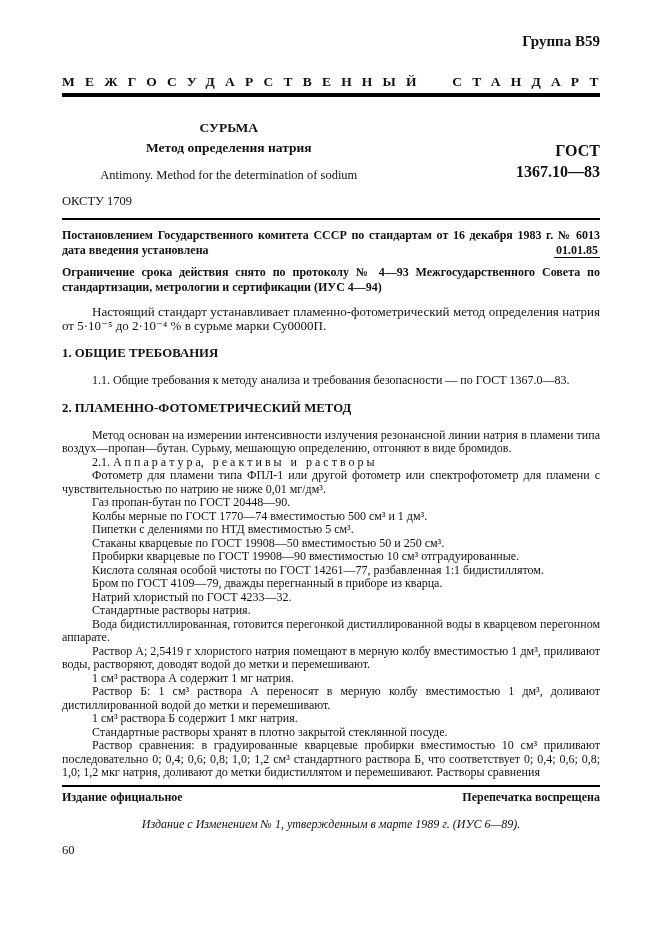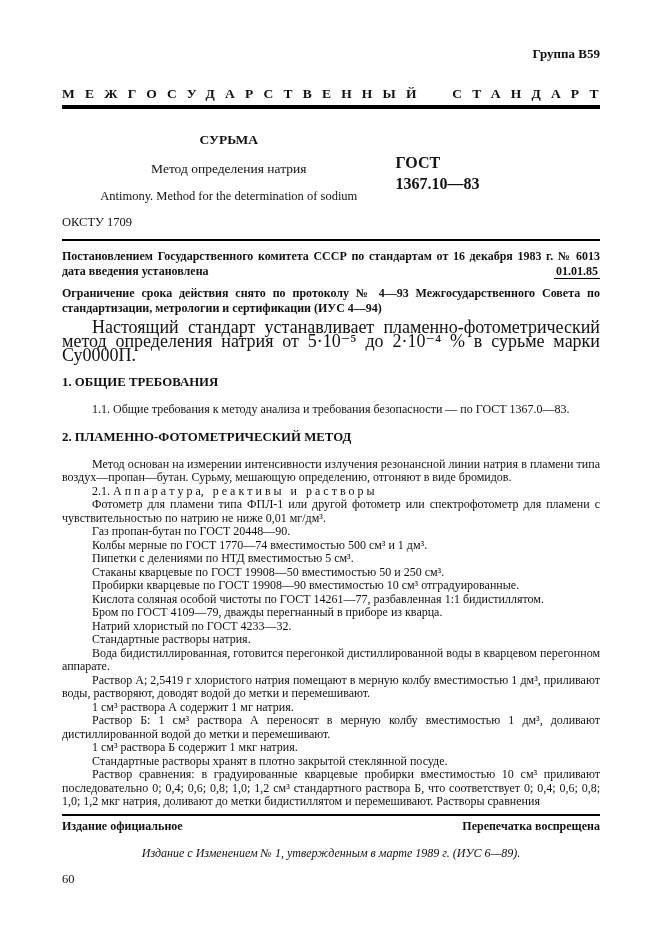--- a/index.html
+++ b/index.html
@@ -15,24 +15,24 @@
     position: relative;
     overflow: hidden;
   }
   .page {
     position: absolute;
     left: 62px;
     top: 0;
     width: 538px;
   }
   .group-label {
-    padding-top: 46px;
+    padding-top: 34px;
     text-align: right;
     font-weight: bold;
-    font-size: 13px;
+    font-size: 15px;
     line-height: 15px;
   }
   .std-type {
     margin-top: 25px;
     font-weight: bold;
     font-size: 13.5px;
     letter-spacing: 10.2px;
     word-spacing: 12px;
     white-space: nowrap;
     overflow: hidden;
@@ -49,33 +49,33 @@
   .title-left {
     width: 62%;
     text-align: center;
   }
   .title-main {
     font-weight: bold;
     font-size: 13.5px;
     line-height: 16px;
   }
   .title-sub {
-    font-weight: normal;
+    font-weight: bold;
     font-size: 13.5px;
     line-height: 16px;
-    margin-top: 13px;
+    margin-top: 4px;
   }
   .title-en {
     font-size: 12.5px;
     line-height: 15px;
     margin-top: 12px;
   }
   .gost-box {
     width: 38%;
-    text-align: left;
+    text-align: right;
     font-weight: bold;
     font-size: 16px;
     line-height: 21px;
     margin-top: 20px;
   }
   .okstu {
     font-size: 12.5px;
     line-height: 15px;
     margin-top: 11px;
   }
@@ -93,22 +93,22 @@
     text-align: justify;
   }
   .effective-date {
     position: absolute;
     right: 0;
     bottom: -1px;
     border-bottom: 1.8px solid #000;
     padding: 0 2px 0 2px;
   }
   .scope {
-    margin-top: 5px;
-    font-size: 18px;
+    margin-top: 11px;
+    font-size: 13px;
     line-height: 14px;
     text-align: justify;
     text-indent: 30px;
   }
   .amendment {
     font-weight: bold;
     font-size: 12px;
     line-height: 14px;
     text-indent: 30px;
   }

